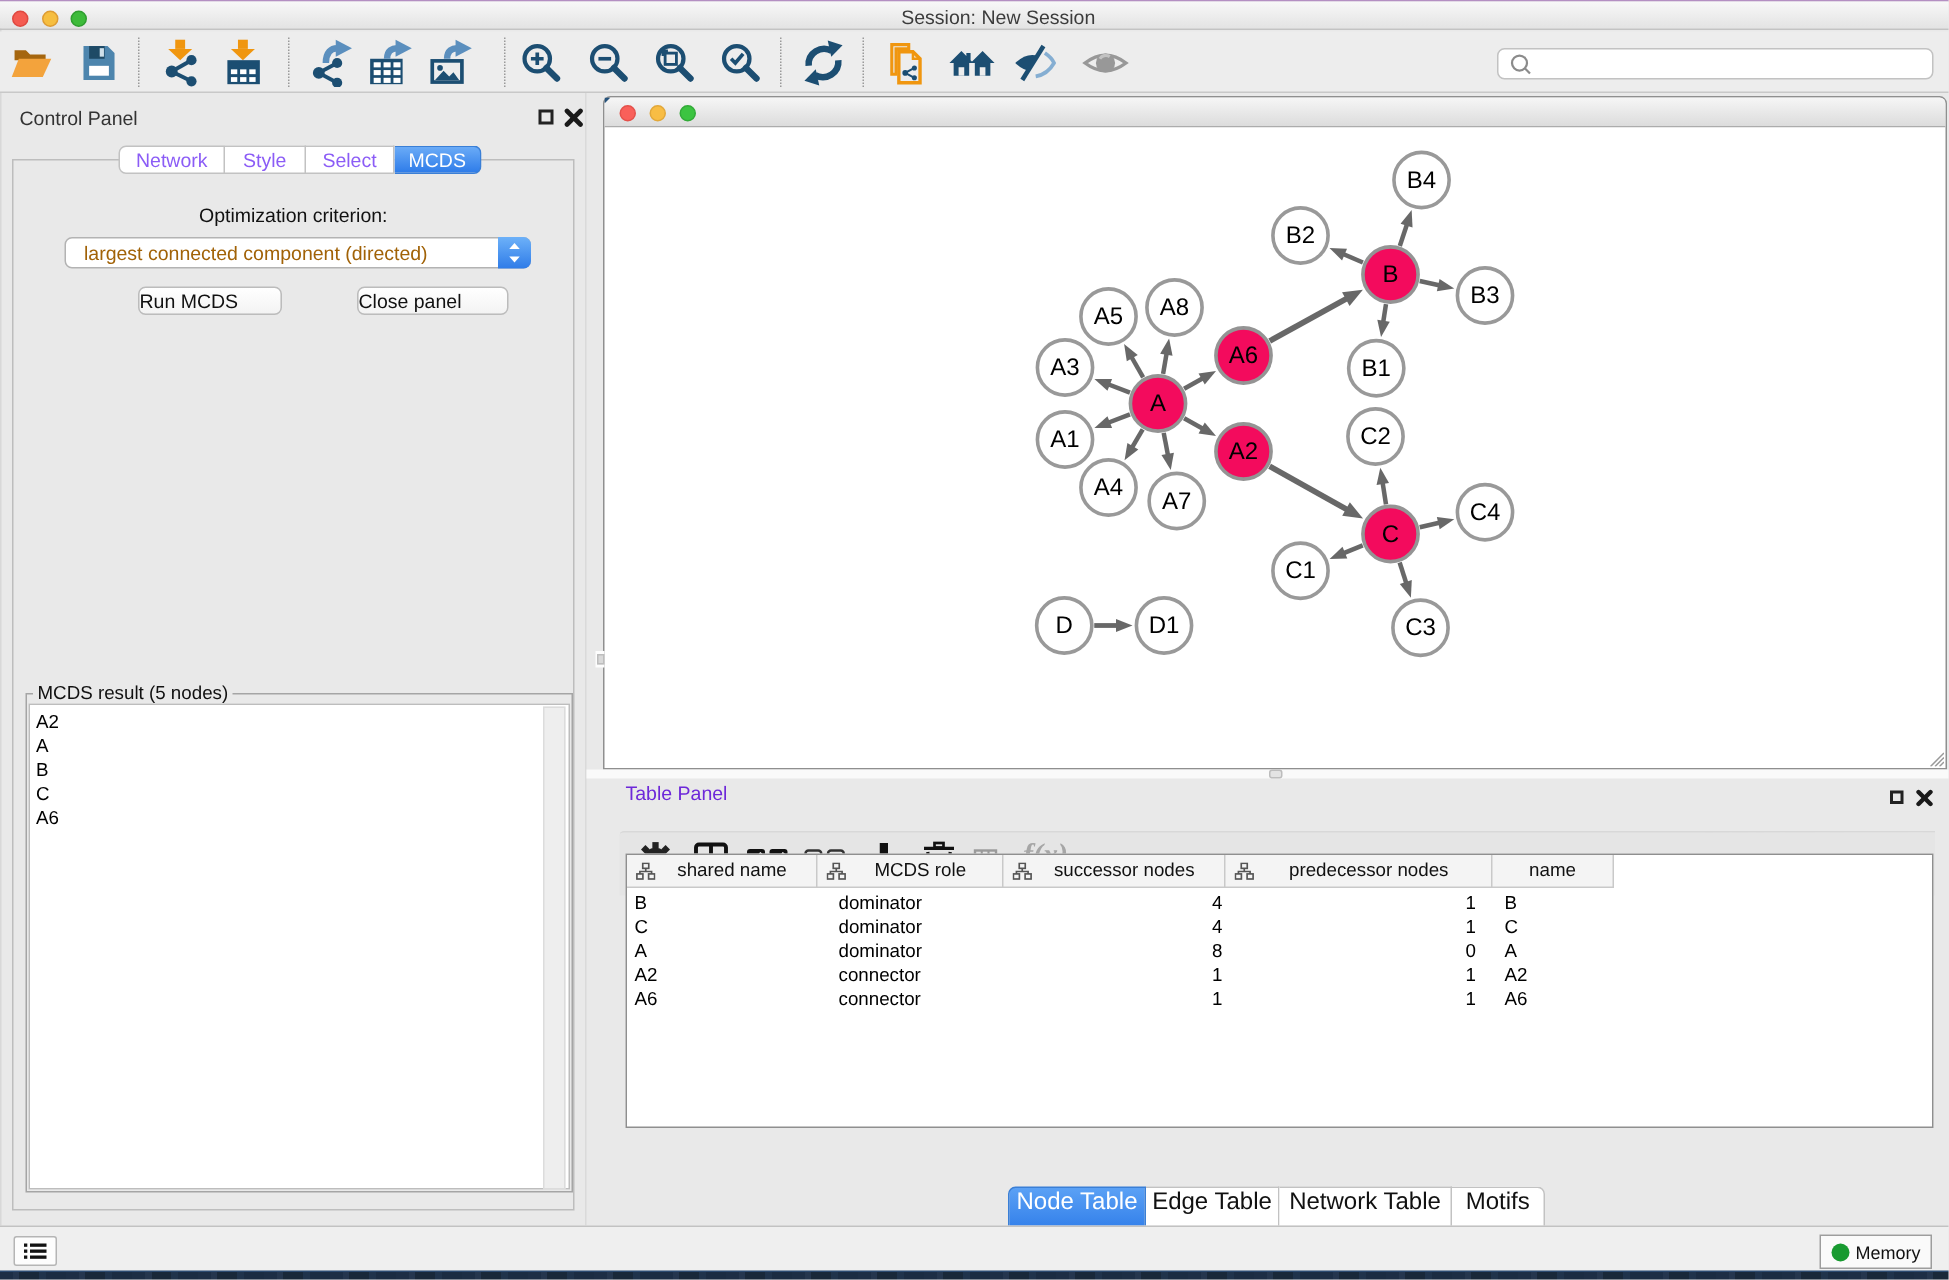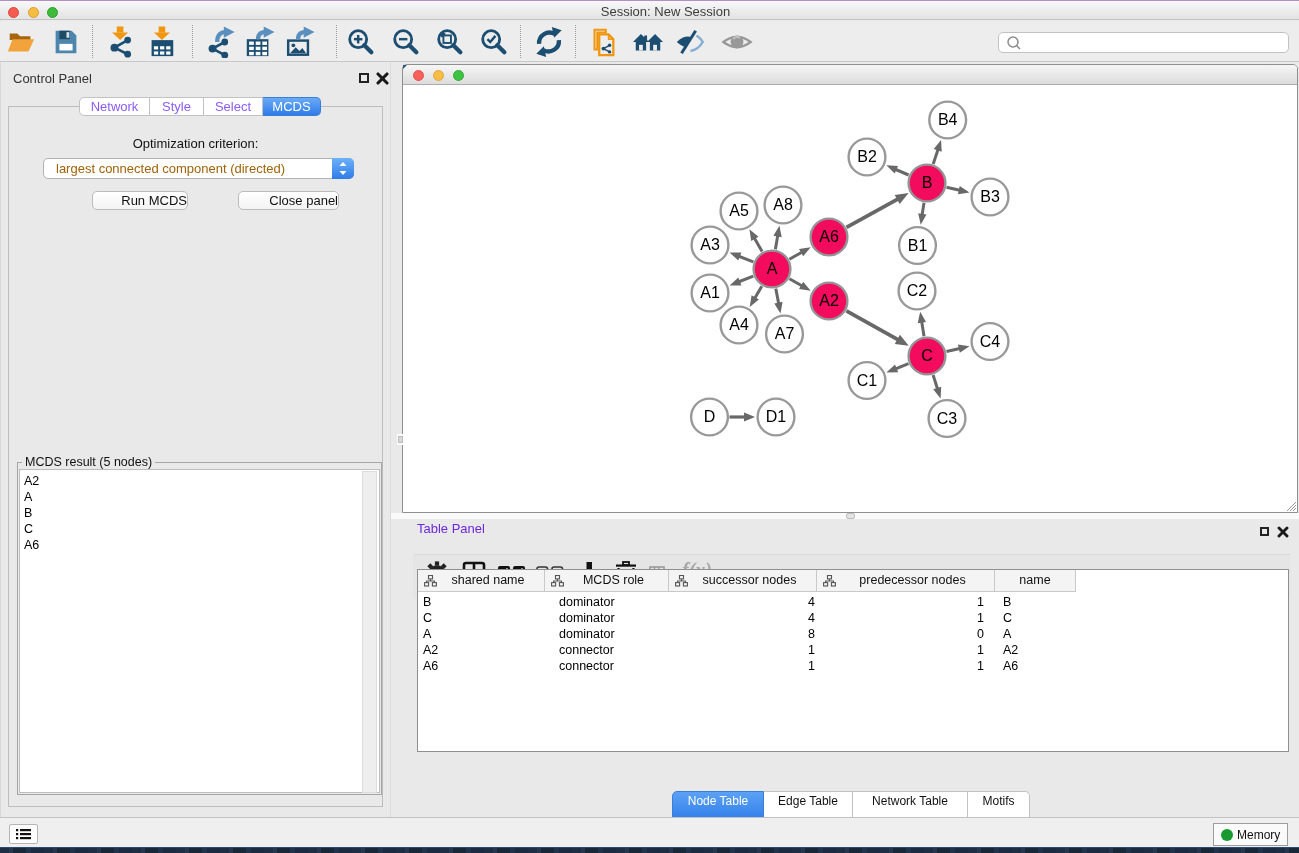--- a/index.html
+++ b/index.html
@@ -29,21 +29,21 @@
 .seg.sel { background:linear-gradient(#6aabf7,#2e7ce9); color:#fff; border-color:#3a7fd6; }
 #cp-pane { left:8px; top:106px; width:375px; height:701px; border:1px solid #bdbdbd; }
 #opt-label { left:8px; top:136px; width:375px; text-align:center; font-size:13px; color:#111; }
 #dropdown { left:43px; top:158px; width:311px; height:21px; background:#fff;
   border:1px solid #b3b3b3; border-radius:5px; }
 #dropdown .txt { position:absolute; left:12px; top:2px; font-size:13px; color:#a16207; }
 #dropdown .cap { position:absolute; right:-1px; top:-1px; width:22px; height:21px;
   background:linear-gradient(#6db1f8,#2f7ce8); border-radius:0 5px 5px 0; }
 .btn { position:absolute; height:19px; background:linear-gradient(#ffffff,#f3f3f3);
   border:1px solid #bcbcbc; border-radius:5px; font-size:13px; color:#111;
-  text-align:right; line-height:17px; }
+  text-align:left; line-height:17px; }
 
 #grpbox { left:17px; top:462px; width:365px; height:333px; border:1px solid #a5a5a5; }
 #grplabel { left:22px; top:455px; font-size:12.5px; color:#111; background:#e9e9e9; padding:0 3px; }
 #mcdslist { left:19px; top:469px; width:361px; height:324px; background:#fff;
   border:1px solid #bdbdbd; }
 #mcdslist .item { position:absolute; left:4px; font-size:12.5px; color:#000; }
 #mcdsscroll { position:absolute; right:2px; top:1px; width:15px; height:322px;
   background:#eeeeee; border:1px solid #dcdcdc; }
 
 #netwin { left:402px; top:64px; width:896px; height:449px; background:#fff;
@@ -63,21 +63,21 @@
 #tbl { left:417px; top:569px; width:872px; height:183px; background:#fff; border:1px solid #8f8f8f; }
 #tblhead { position:absolute; left:0; top:0; height:22px; background:#f4f4f4;
   border-bottom:1px solid #c9c9c9; }
 .hcell { position:absolute; top:0; height:22px; border-right:1px solid #c9c9c9;
   font-size:12.5px; color:#111; text-align:center; line-height:21px; }
 .hicon { position:absolute; left:6px; top:5px; }
 .cell { position:absolute; font-size:12.5px; color:#000; height:16px; line-height:16px; }
 
 #bt-tabs { left:672px; top:791px; height:20px; }
 .bseg { position:absolute; top:0; height:32px; line-height:19px; text-align:center;
-  font-size:12px; color:#111; background:#fff; border:1px solid #c2c2c2; border-left:none; }
+  font-size:16px; color:#111; background:#fff; border:1px solid #c2c2c2; border-left:none; }
 .bseg.first { border-left:1px solid #c2c2c2; border-radius:5px 0 0 5px; }
 .bseg.last { border-radius:0 5px 5px 0; }
 .bseg.sel { background:linear-gradient(#5ba1f5,#2e7ce9); color:#fff; border-color:#3a7fd6; }
 
 #statusbar { left:0; top:817px; width:1299px; height:30px; background:#efefef;
   border-top:1px solid #c2c2c2; }
 #sb-btn { position:absolute; left:9px; top:6px; width:29px; height:20px;
   background:#fdfdfd; border:1px solid #b5b5b5; border-radius:2px; }
 #mem-btn { position:absolute; right:11px; top:5px; width:75px; height:23px;
   background:#fafafa; border:1px solid #9d9d9d; font-size:12px;

